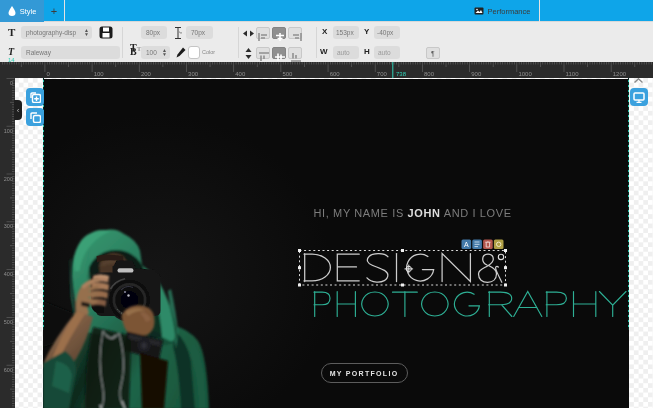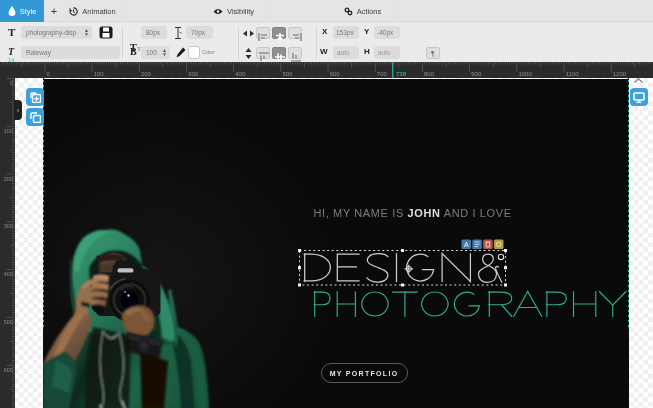--- a/index.html
+++ b/index.html
@@ -1,16 +1,16 @@
 <!DOCTYPE html>
 <html><head><meta charset="utf-8">
 <style>
 html,body{margin:0;padding:0;}
 body{width:653px;height:408px;overflow:hidden;font-family:"Liberation Sans",sans-serif;background:#fff;position:relative;}
-#tabs{position:absolute;left:0;top:0;width:653px;height:22px;background:#e5e5e5;border-bottom:1px solid #d8d8d8;box-sizing:border-box;}
+#tabs{position:absolute;left:0;top:0;width:653px;height:22px;background:#0ea5e9;border-bottom:1px solid #d8d8d8;box-sizing:border-box;}
 .tab{position:absolute;top:0;height:22px;border-right:1px solid #e3e3e3;box-sizing:border-box;display:flex;align-items:center;justify-content:center;font-size:7.5px;color:#3c3c3c;gap:4px;}
 .tab svg{display:block;}
 #tabstyle{left:0;width:44px;background:#3399d6;color:#fff;border-right:none;}
 #props{position:absolute;left:0;top:22px;width:653px;height:40px;background:#ebebeb;}
 .fld{position:absolute;background:#dcdcdc;border-radius:3px;font-size:6.5px;color:#777;display:flex;align-items:center;padding-left:5px;box-sizing:border-box;}
 .lbl{position:absolute;font-family:"Liberation Serif",serif;font-weight:bold;color:#222;}
 .sep{position:absolute;width:1px;background:#d6d6d6;}
 .pbtn{position:absolute;width:14px;height:12px;background:#dfdfdf;border:1px solid #c8c8c8;border-radius:2px;box-sizing:border-box;}
 .pbtn.act{background:#8f8f8f;border-color:#848484;}
 #hruler{position:absolute;left:0;top:62px;width:653px;height:16px;}
@@ -204,37 +204,26 @@
     </g>
   </svg>
 </div>
 <div class="edge" style="left:42.5px"></div>
 <div class="edge" style="left:628px"></div>
 <div id="tabs">
   <div class="tab" id="tabstyle" style="left:0;width:44px"><svg width="8" height="10" viewBox="0 0 8 10">
         <path d="M4,0 Q7.5,5 7.5,7 A3.5,3 0 0 1 0.5,7 Q0.5,5 4,0" fill="#fff"></path>
       </svg>Style</div>
   <div class="tab" style="left:44px;width:21px;font-size:11px;">+</div>
-  <div class="tab" style="left:65px;width:56px">
-    <svg width="9" height="9" viewBox="0 0 9 9">
-        <path d="M1,1.4 L1,3.6 L3.2,3.6" fill="none" stroke="#222" stroke-width="1"></path>
-        <path d="M1.2,3.4 A3.6 3.6 0 1 0 4.5,0.9" fill="none" stroke="#222" stroke-width="1.1"></path>
-        <path d="M4.5,2.5 V4.7 L6.1,5.7" stroke="#222" fill="none" stroke-width="1"></path>
-      </svg>Animation</div>
-  <div class="tab" style="left:201px;width:66px">
-    <svg width="10" height="7" viewBox="0 0 10 7">
-        <path d="M0.5,3.5 Q5,-1.5 9.5,3.5 Q5,8.5 0.5,3.5 Z" fill="#222"></path>
-        <circle cx="5" cy="3.5" r="1.2" fill="#fff"></circle>
-      </svg>Visibility</div>
-  <div class="tab" style="left:332px;width:62px">
-    <svg width="9" height="9" viewBox="0 0 9 9">
-        <circle cx="3" cy="3" r="1.8" stroke="#222" fill="none" stroke-width="1.3"></circle>
-        <circle cx="6" cy="6" r="1.8" stroke="#222" fill="none" stroke-width="1.3"></circle>
-        <path d="M4,4 L5,5" stroke="#222" stroke-width="1.2"></path>
-      </svg>Actions</div>
+  <div class="tab" style="left:465px;width:75px">
+    <svg width="10" height="8" viewBox="0 0 10 8">
+        <rect x="0.5" y="0.5" width="9" height="7" rx="1" fill="#222"></rect>
+        <path d="M1.5,6 L4,3.5 L5.5,5 L7,3 L8.5,6 Z" fill="#fff"></path>
+        <circle cx="3" cy="2.5" r="0.8" fill="#fff"></circle>
+      </svg>Performance</div>
 </div>
 <div id="props">
 
   <div class="lbl" style="left:8px;top:4px;font-size:11px;">T</div>
   <div class="fld" style="left:21px;top:4px;width:71px;height:13px;">photography-disp</div>
   <div style="position:absolute;left:84px;top:7px;font-size:5px;color:#555;line-height:3.5px;">▲<br>▼</div>
   <svg style="position:absolute;left:99px;top:4px;" width="14" height="13" viewBox="0 0 14 13">
       <rect x="0.5" y="0.5" width="13" height="12" rx="2.5" fill="#1b1b1b"></rect>
       <rect x="4" y="1.5" width="6" height="4" fill="#fff"></rect>
       <rect x="3.5" y="7" width="7" height="4.5" fill="#fff"></rect>

